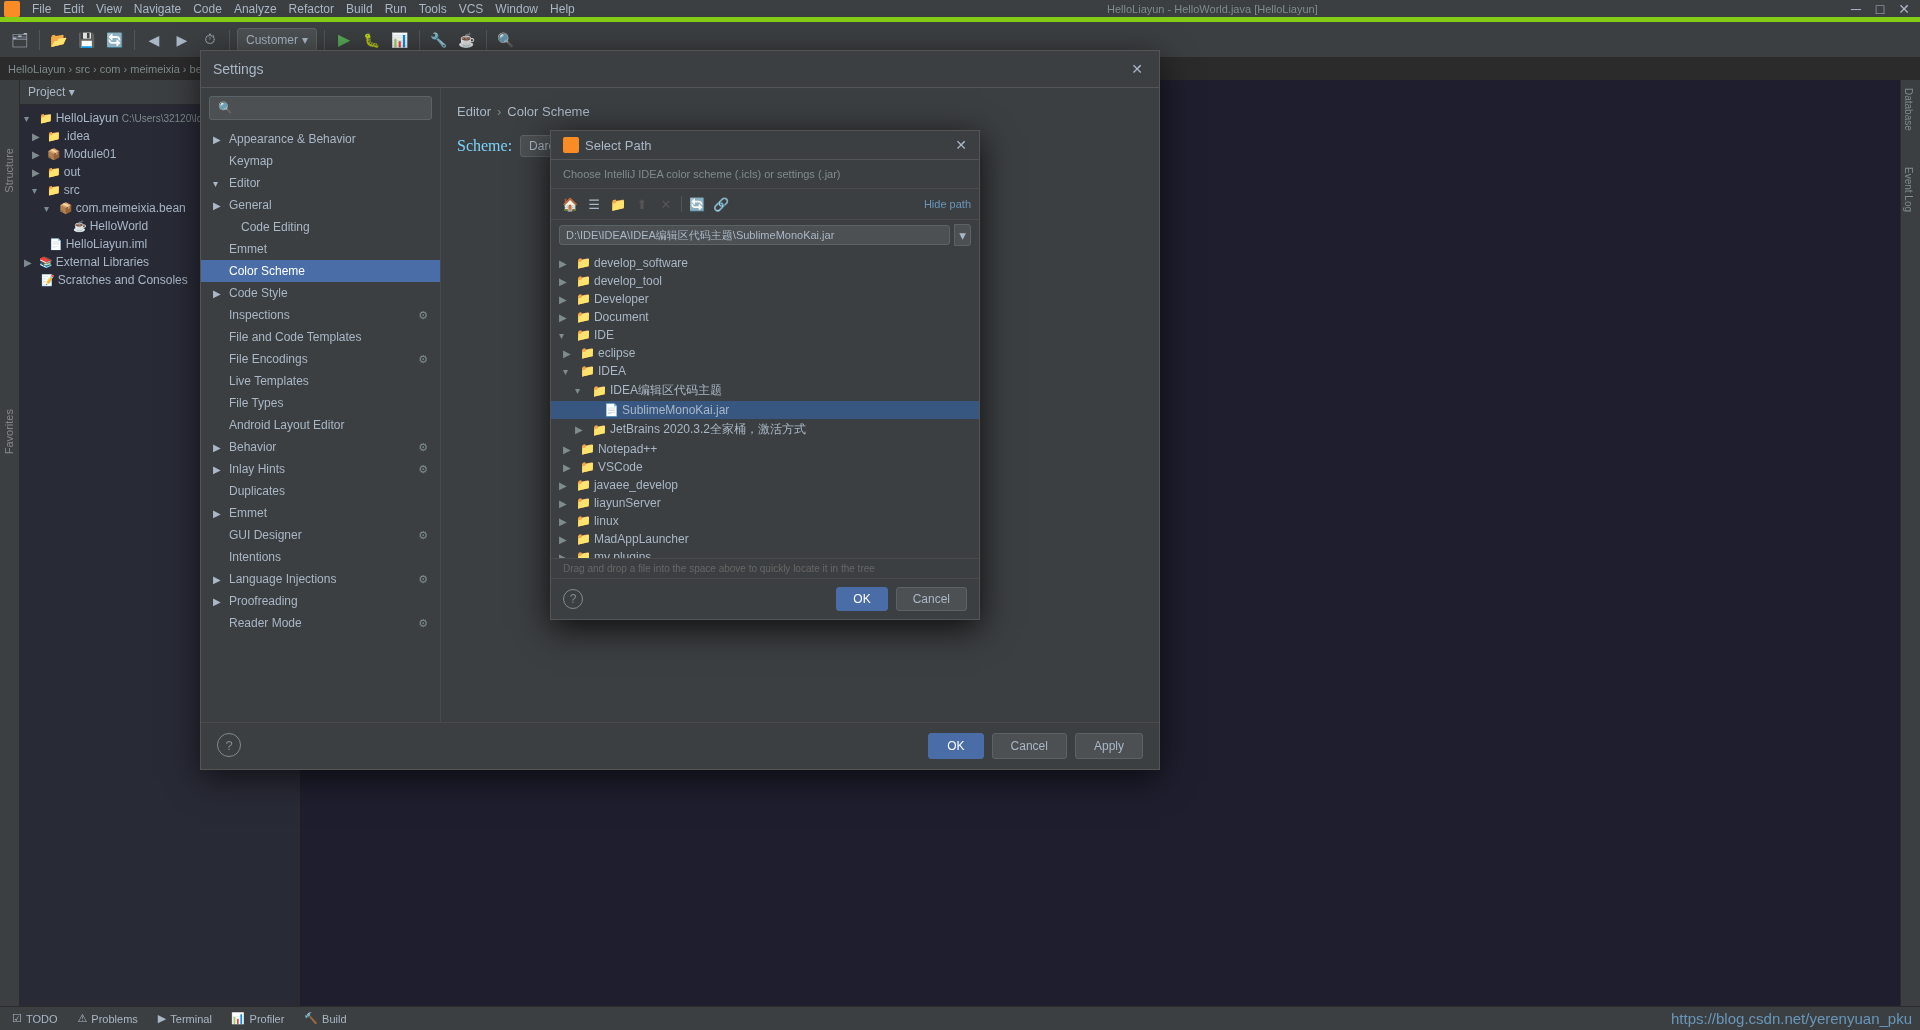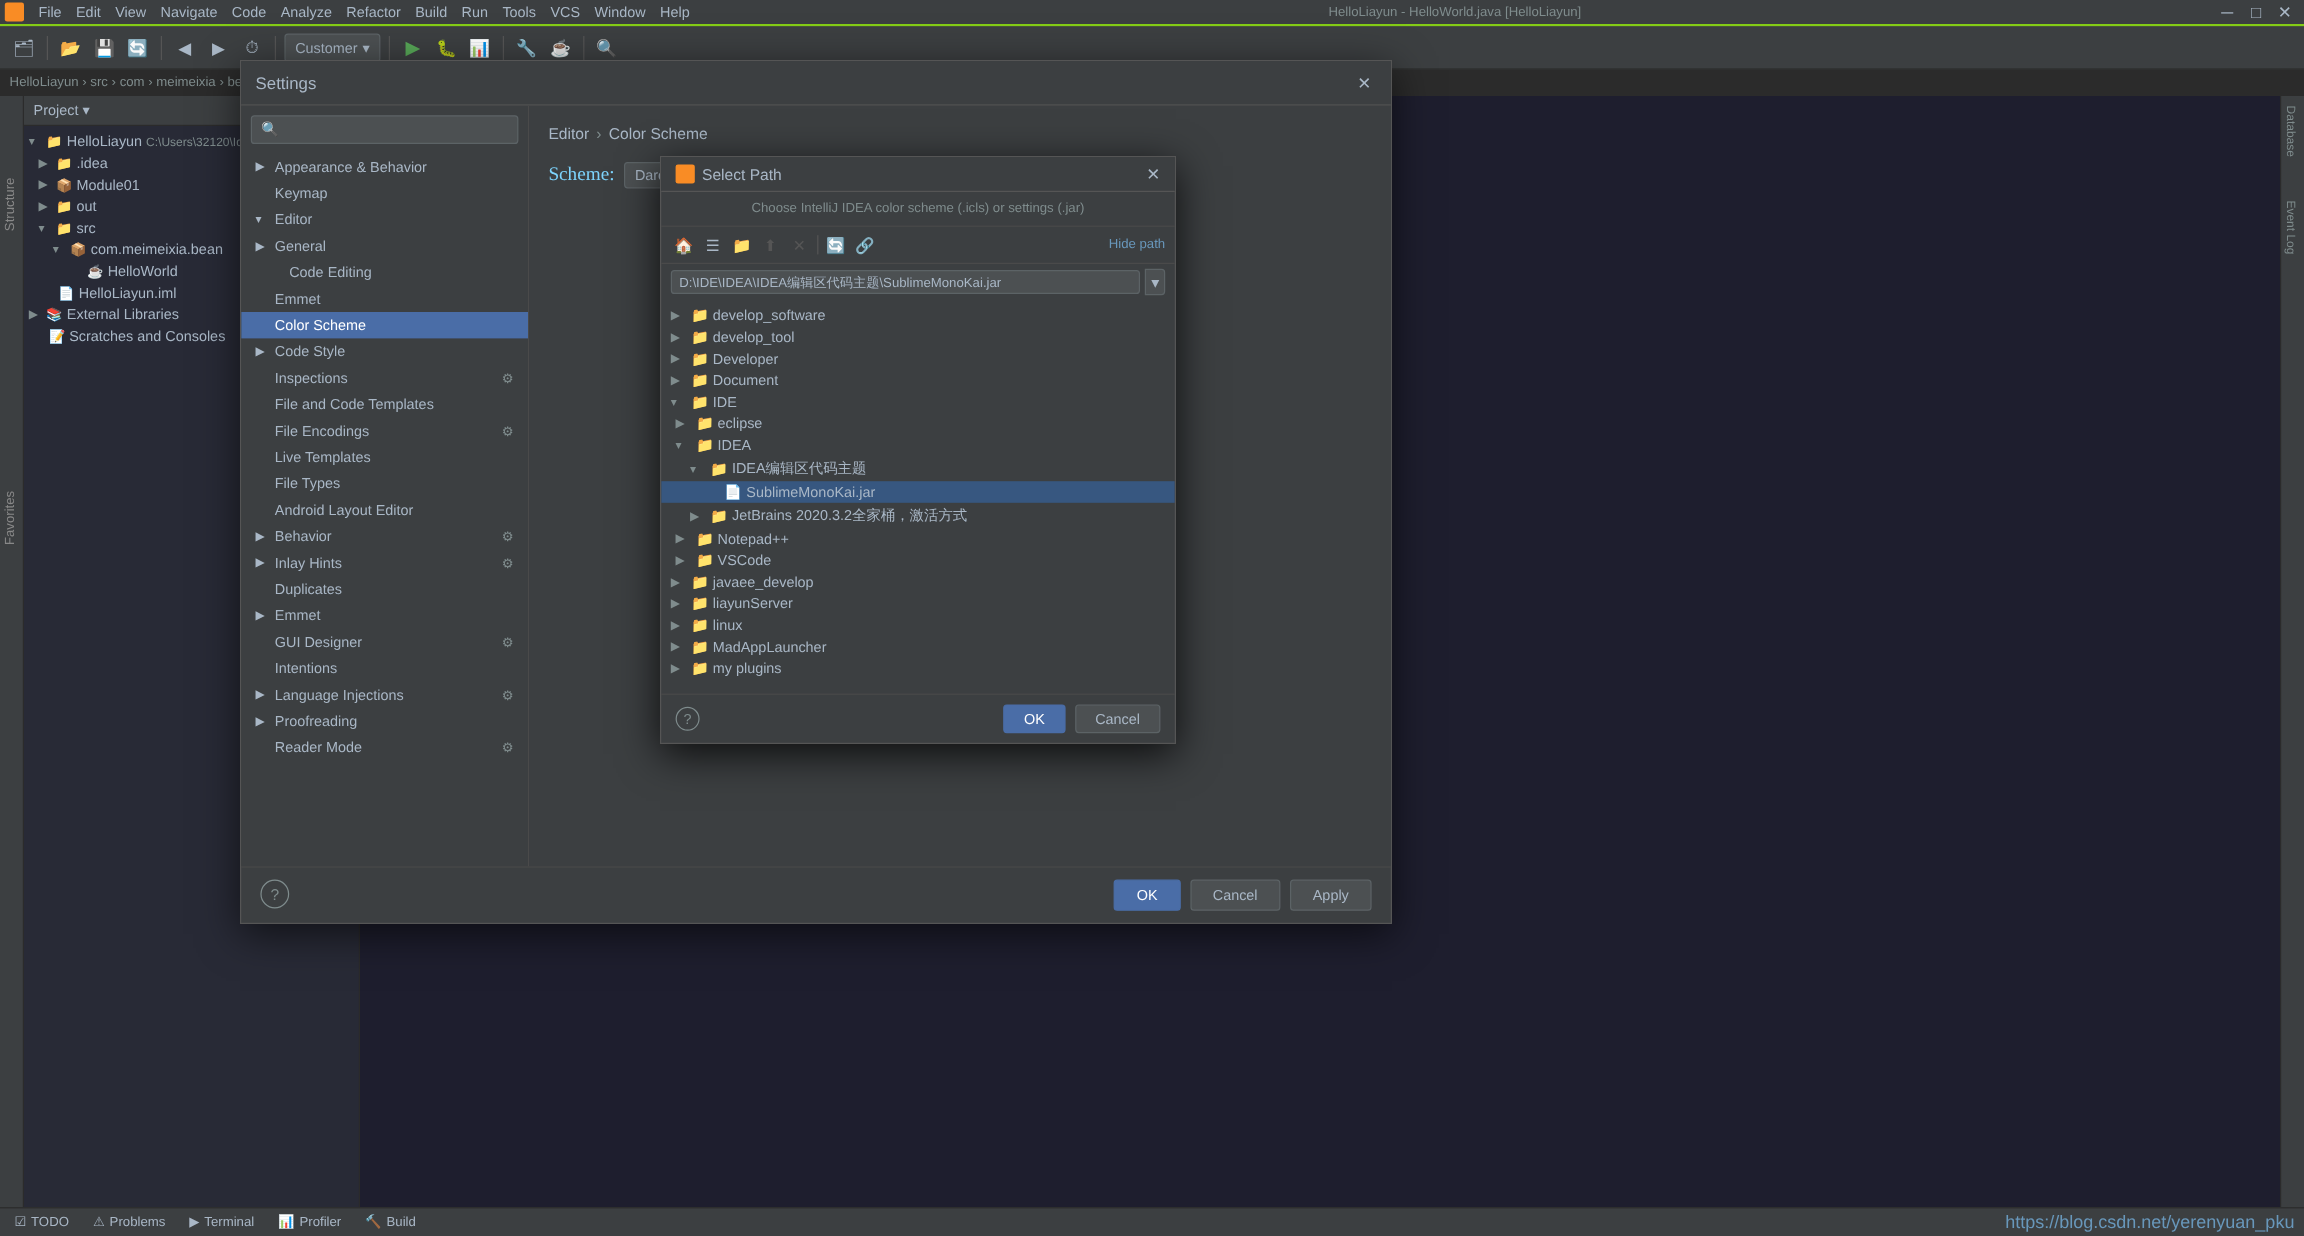--- a/index.html
+++ b/index.html
@@ -14,21 +14,21 @@
       position: relative;
     }
 
     
     .menu-bar {
       background: #3c3f41;
       height: 22px;
       display: flex;
       align-items: center;
       padding: 0 4px;
-      border-bottom: 2px solid #84cc16;
+      border-bottom: 5px solid #84cc16;
     }
     .menu-bar .app-icon {
       width: 16px; height: 16px;
       background: #f98c25;
       border-radius: 2px;
       margin-right: 6px;
       flex-shrink: 0;
     }
     .menu-item {
       padding: 2px 6px;
@@ -352,21 +352,20 @@
       border: none;
       color: #a9b7c6;
       cursor: pointer;
       font-size: 14px;
     }
     .sp-description {
       padding: 8px 12px;
       font-size: 11px;
       color: #7f8c8d;
       border-bottom: 1px solid #4a4a4a;
-      text-align: center;
     }
     .sp-toolbar {
       display: flex;
       align-items: center;
       padding: 4px 8px;
       gap: 2px;
       border-bottom: 1px solid #4a4a4a;
     }
     .sp-toolbar-btn {
       width: 22px; height: 22px;
@@ -905,20 +904,21 @@
       <span class="sp-arrow">▶</span>
       <span class="sp-folder-icon">📁</span>
       <span>MadAppLauncher</span>
     </div>
     <div class="sp-tree-item">
       <span class="sp-arrow">▶</span>
       <span class="sp-folder-icon">📁</span>
       <span>my plugins</span>
     </div>
   </div>
+  <div class="sp-drag-hint">Drag and drop a file into the space above to quickly locate it in the tree</div>
   <div class="sp-footer">
     <button class="sp-help-btn">?</button>
     <button class="sp-ok-btn">OK</button>
     <button class="sp-cancel-btn">Cancel</button>
   </div>
 </div>
 
 <div style="position:absolute;top:248px;left:880px;pointer-events:none;">
   <svg width="80" height="80" style="overflow:visible;">
     <defs>

